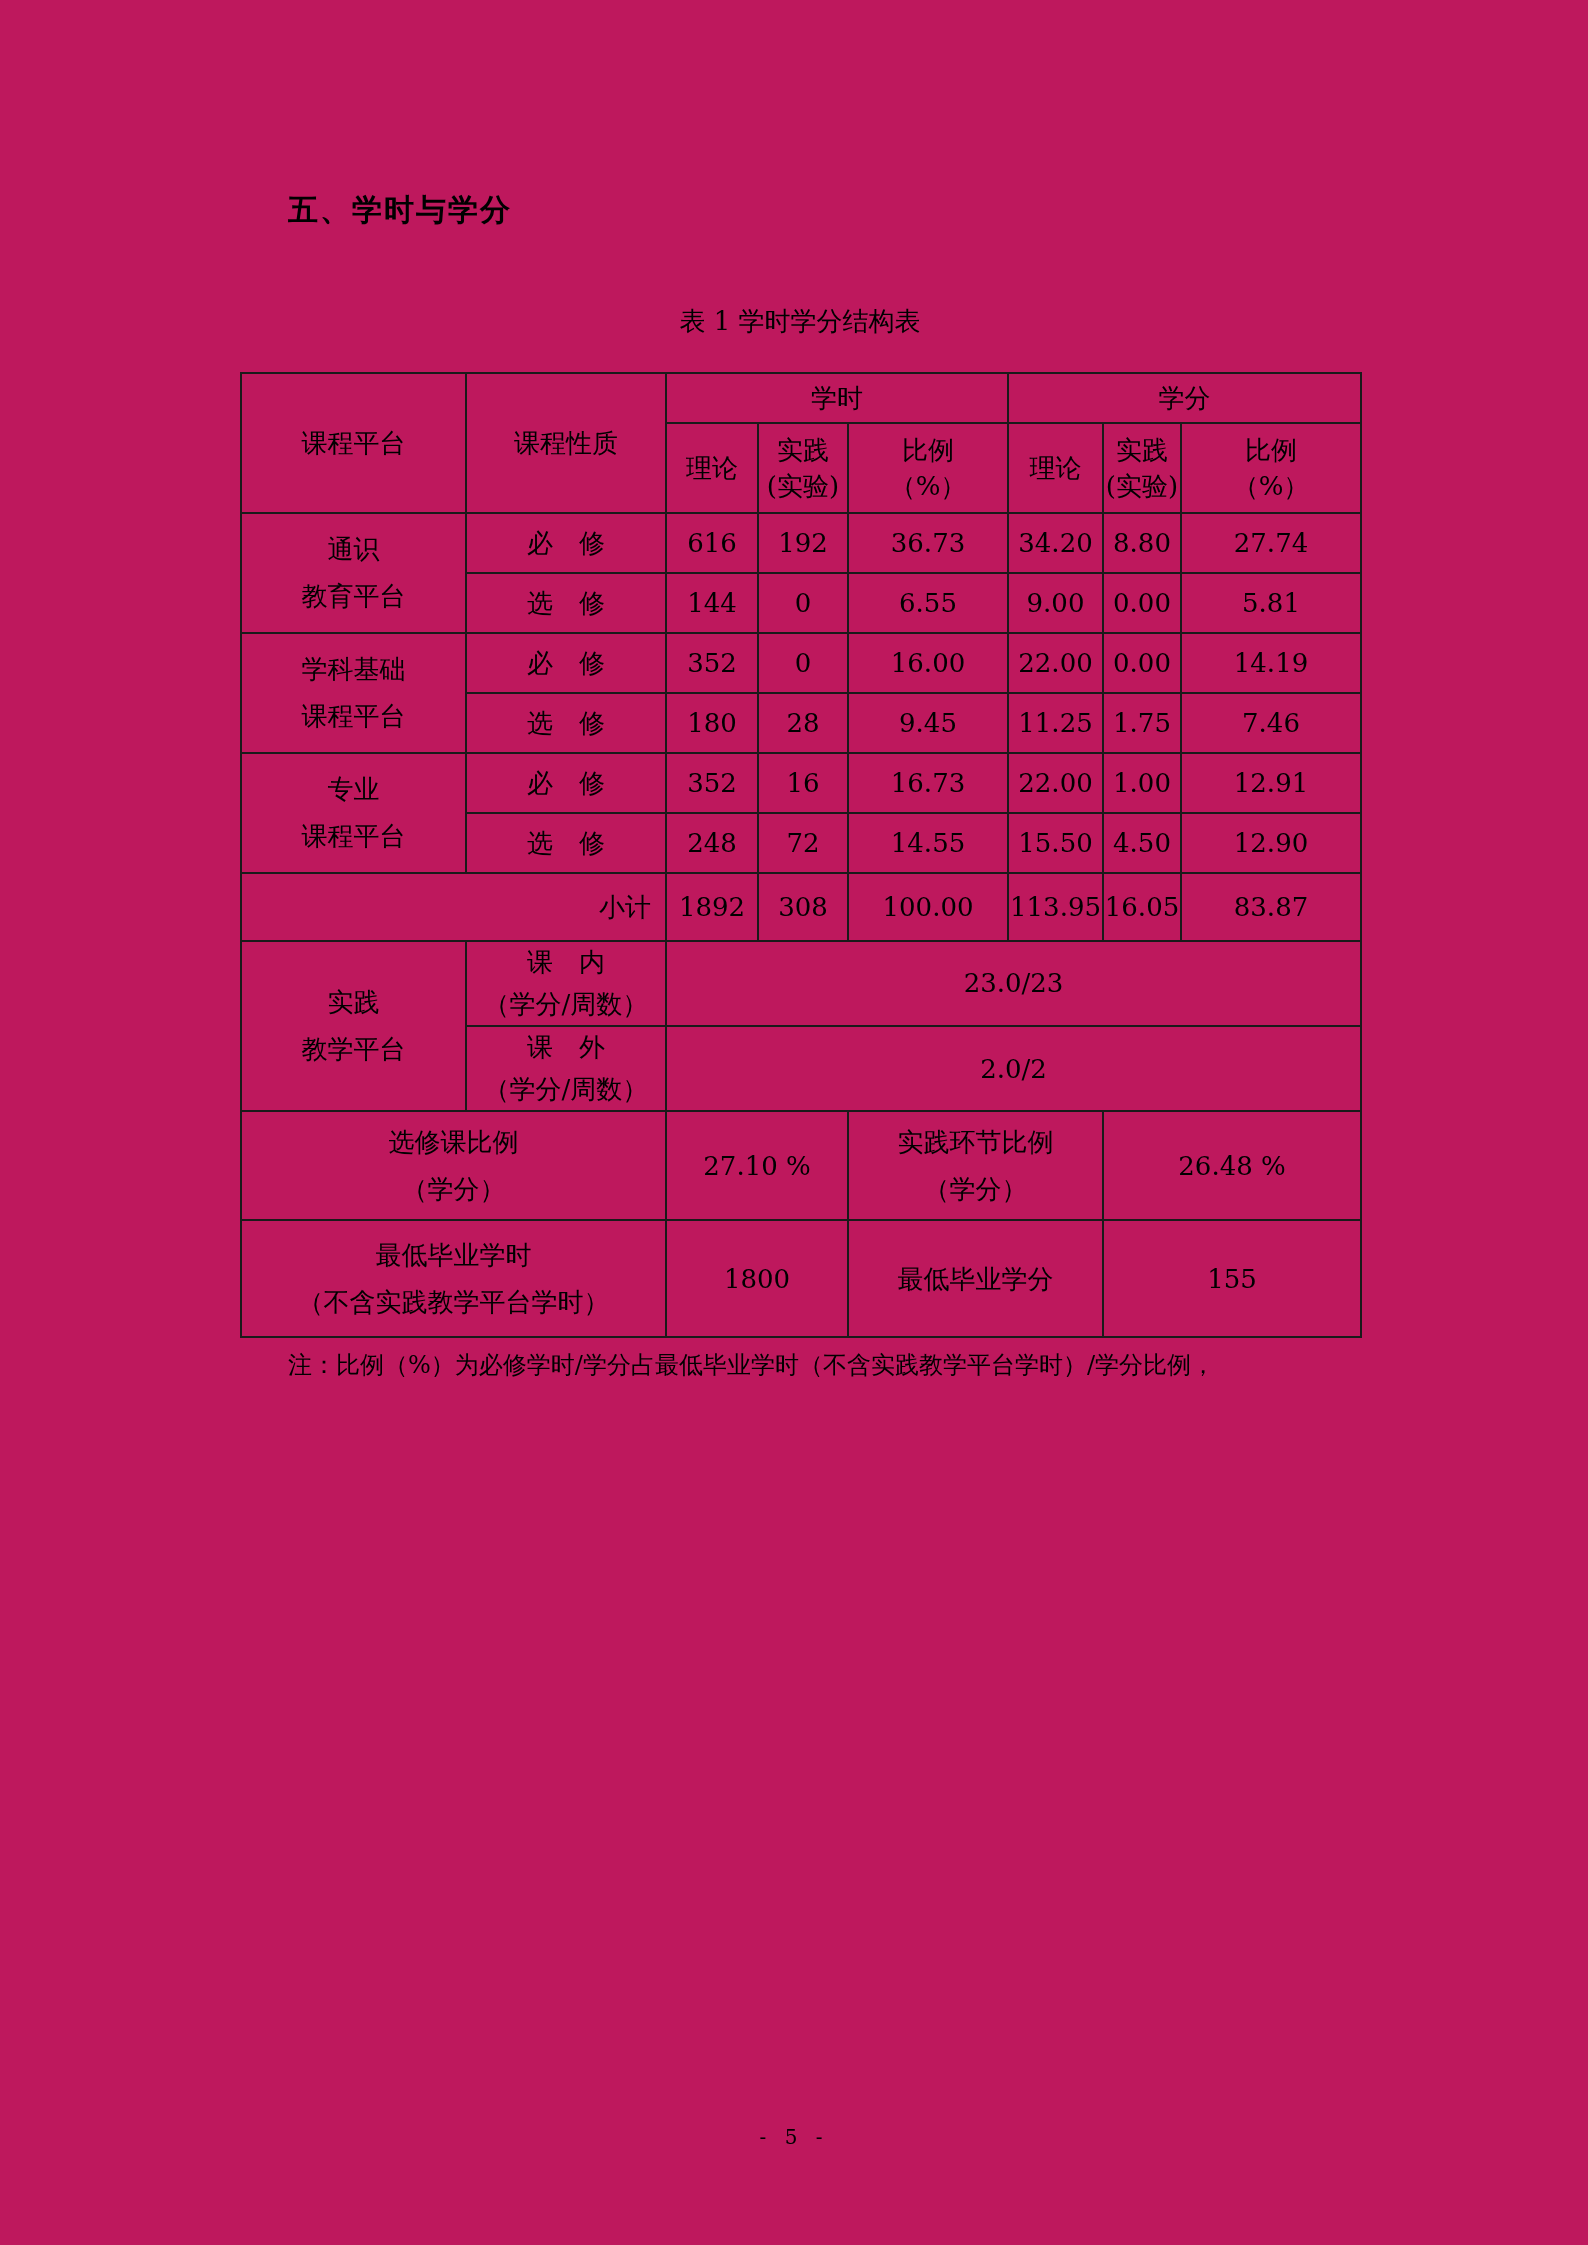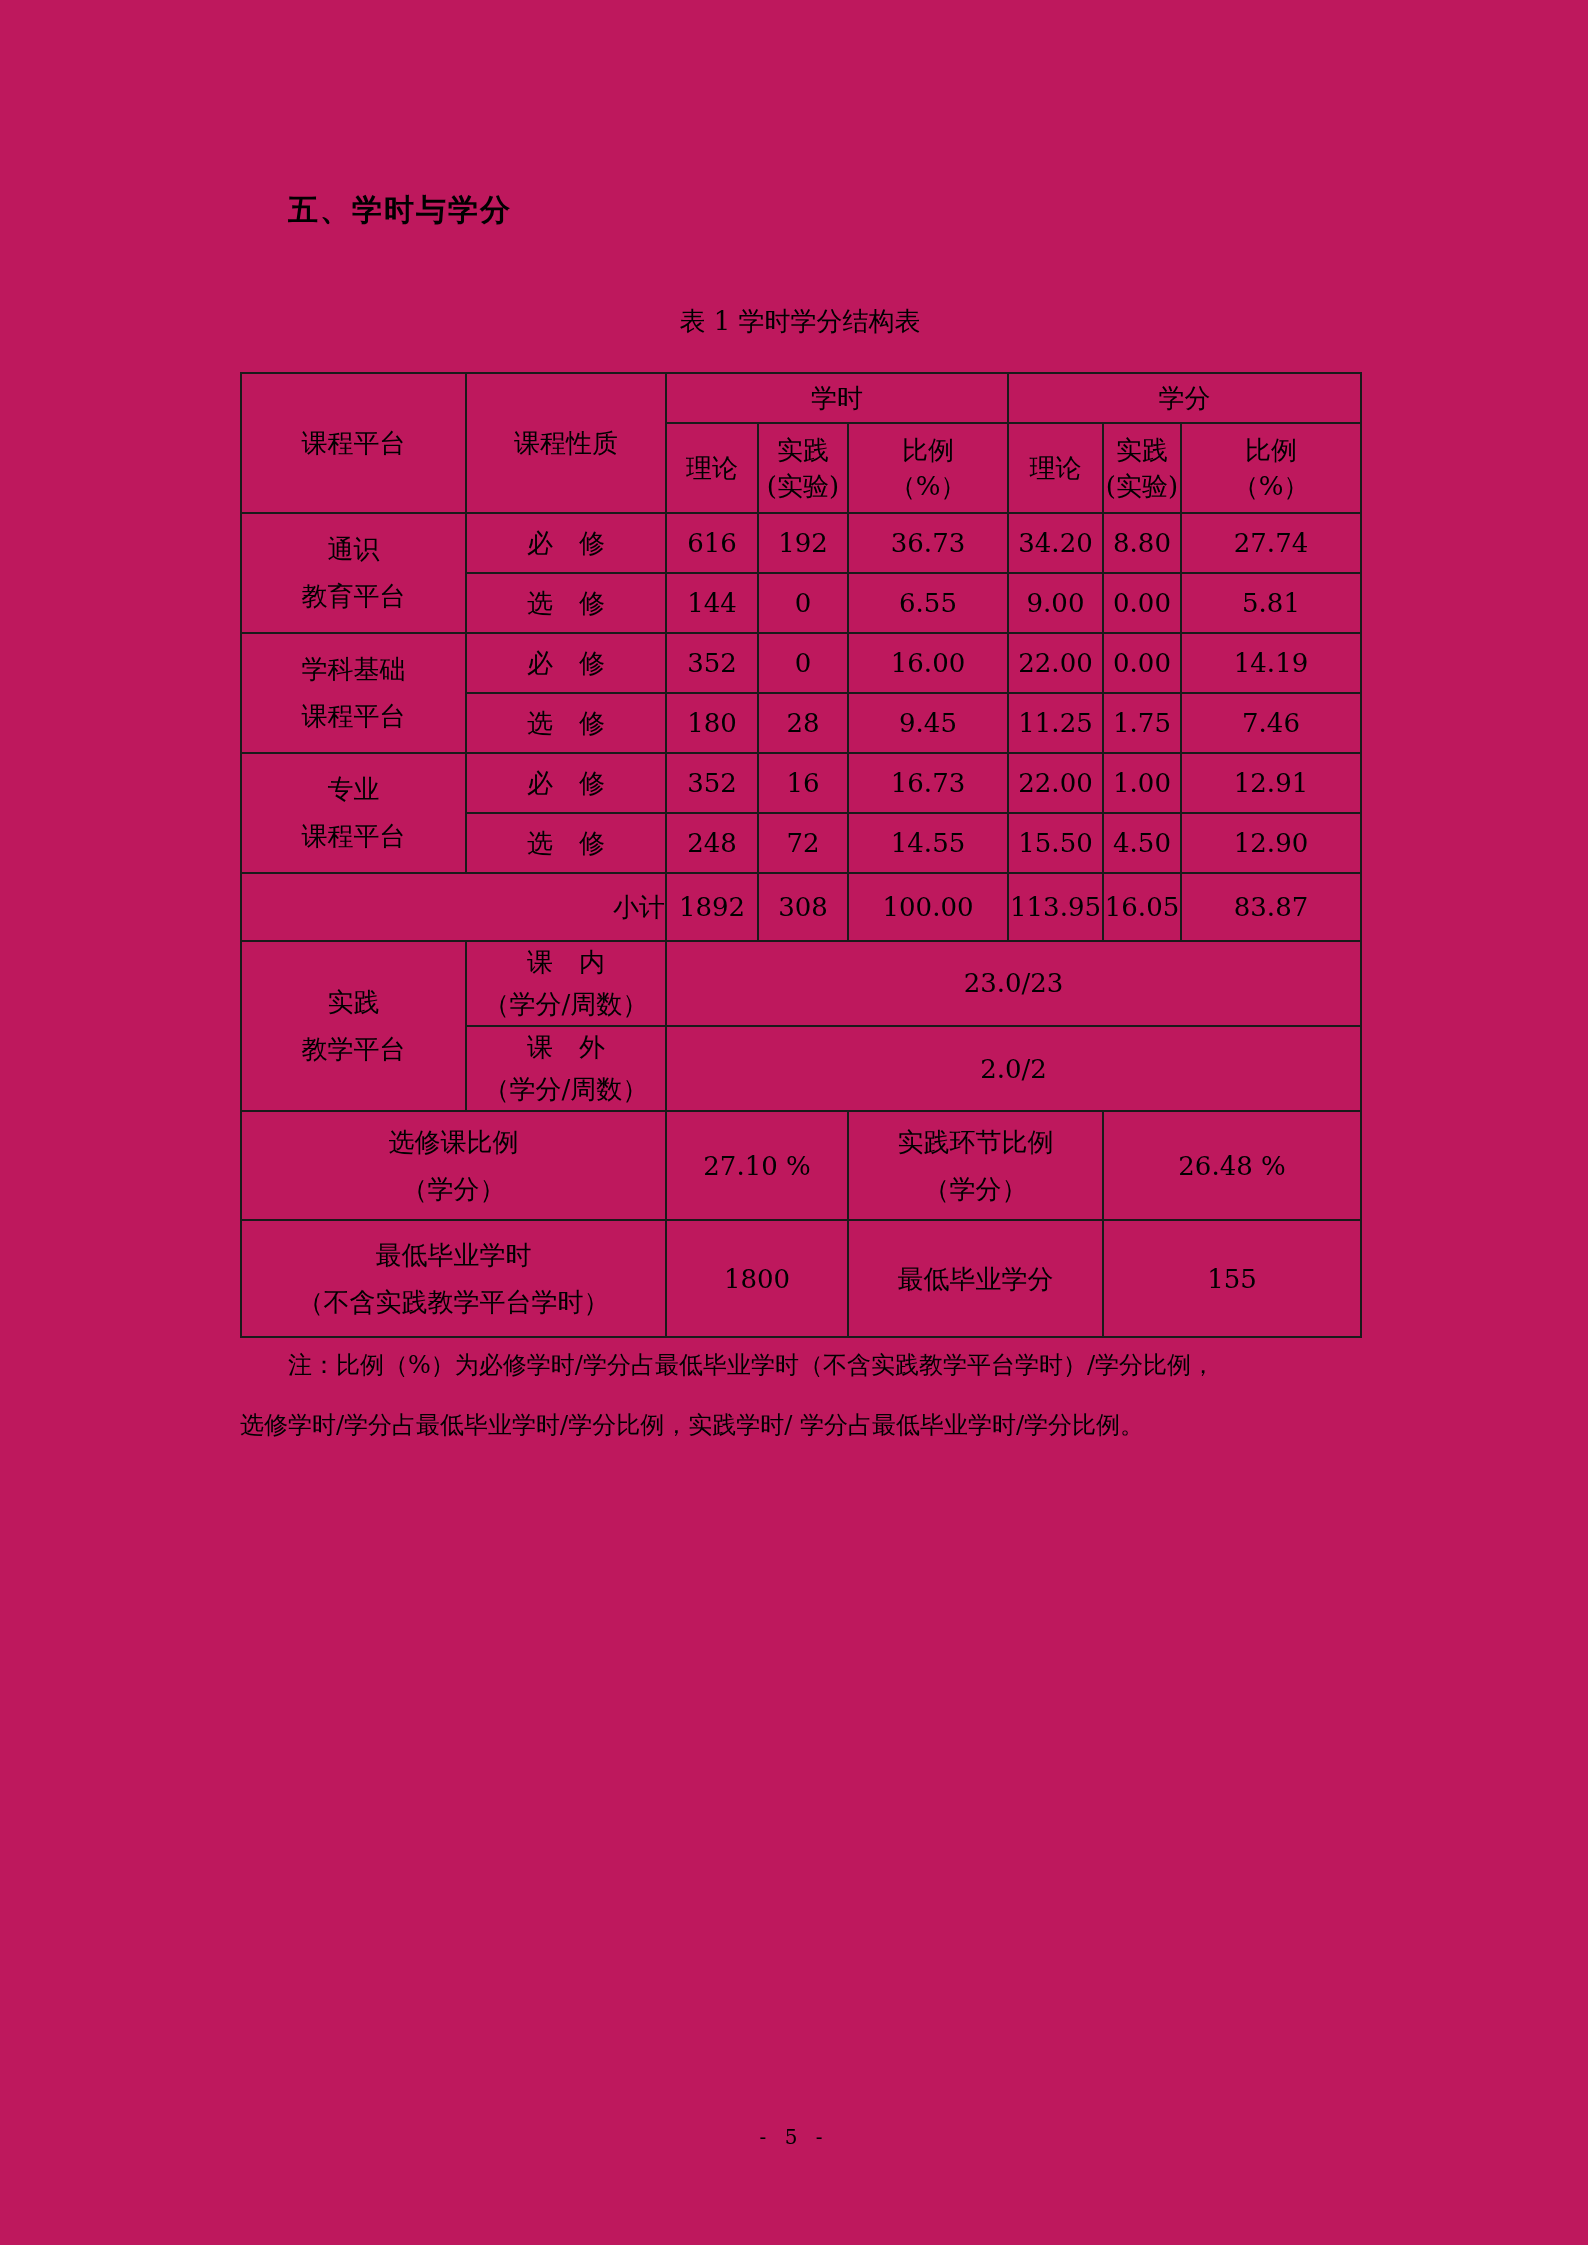--- a/index.html
+++ b/index.html
@@ -46,20 +46,21 @@
     font-size: 26px;
     line-height: 1.4;
     padding: 0;
     white-space: pre-line;
     overflow: hidden;
   }
   #struct-table td.lh-tall { line-height: 1.8; }
   #struct-table td.lh-mid  { line-height: 1.6; margin-top: 20px; }
   #struct-table td.subtotal-label {
     text-align: right;
+    padding-right: 14px;
   }
   tr.r-gh    { height: 50px; }
   tr.r-sh    { height: 90px; }
   tr.r-d     { height: 60px; }
   tr.r-st    { height: 68px; }
   tr.r-p     { height: 78px; }
   tr.r-ratio { height: 109px; }
   tr.r-min   { height: 117px; }
   .note-line {
     position: absolute;
@@ -218,17 +219,16 @@
         <td colspan="2" class="lh-tall">最低毕业学时
 （不含实践教学平台学时）</td>
         <td colspan="2">1800</td>
         <td colspan="2">最低毕业学分</td>
         <td colspan="2">155</td>
       </tr>
     </tbody>
   </table>
 
   <div id="note-line1" class="note-line">注：比例（%）为必修学时/学分占最低毕业学时（不含实践教学平台学时）/学分比例，</div>
-  <div id="note-line2" class="note-line">选修学时/学分占最低毕业学时/学分比例，实践学时/ 学分占最低毕业学时/学分比例。</div>
 
   <div id="page-number">- 5 -</div>
 
 </div>
 
 </body></html>

